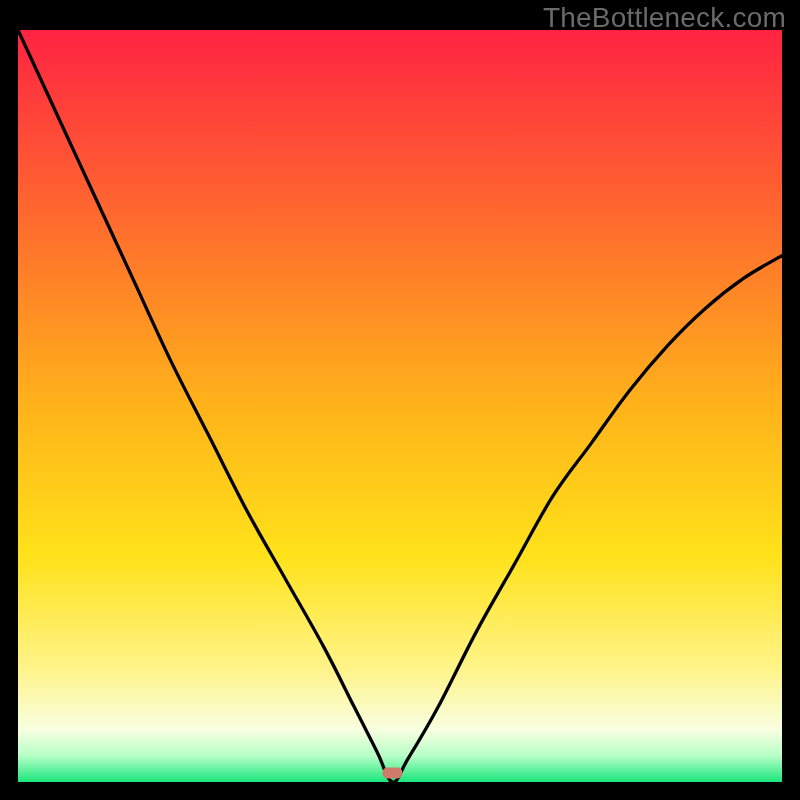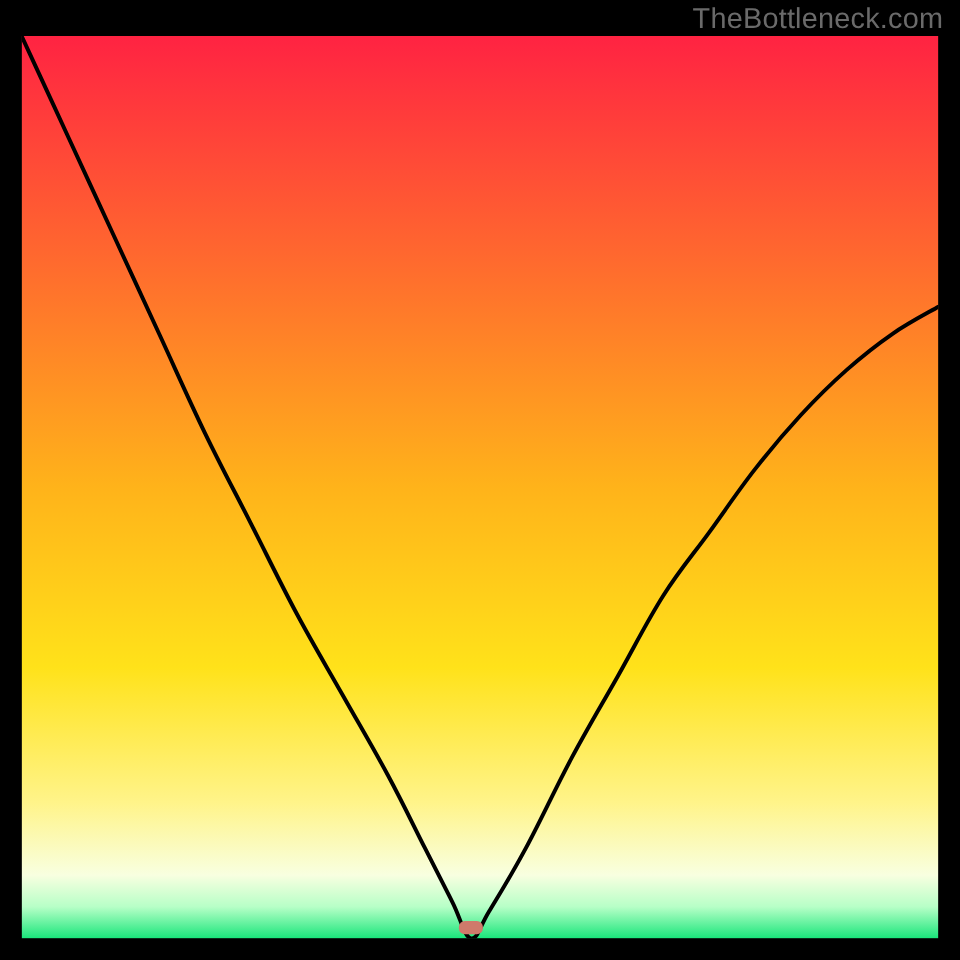--- a/index.html
+++ b/index.html
@@ -14,21 +14,21 @@
     position: relative;
     width: 800px;
     height: 800px;
     background: #000;
   }
   .watermark {
     position: absolute;
     top: 2px;
     right: 14px;
     font-family: Arial, Helvetica, sans-serif;
-    font-size: 24px;
+    font-size: 28px;
     font-weight: 500;
     color: #6a6a6a;
     letter-spacing: 0.2px;
     z-index: 30;
   }
   .plot {
     position: absolute;
     left: 18px;
     top: 30px;
     width: 764px;

